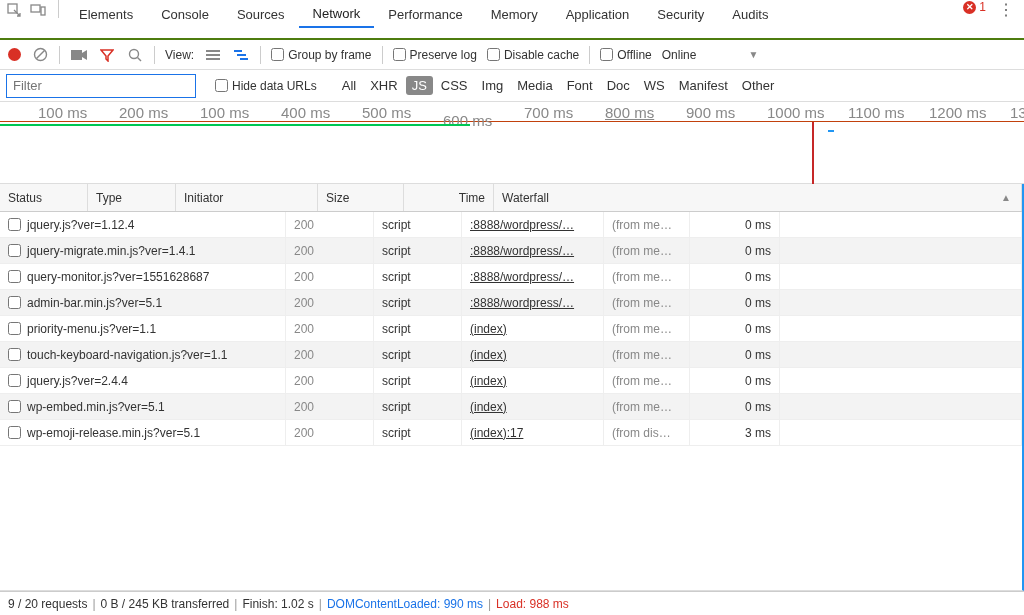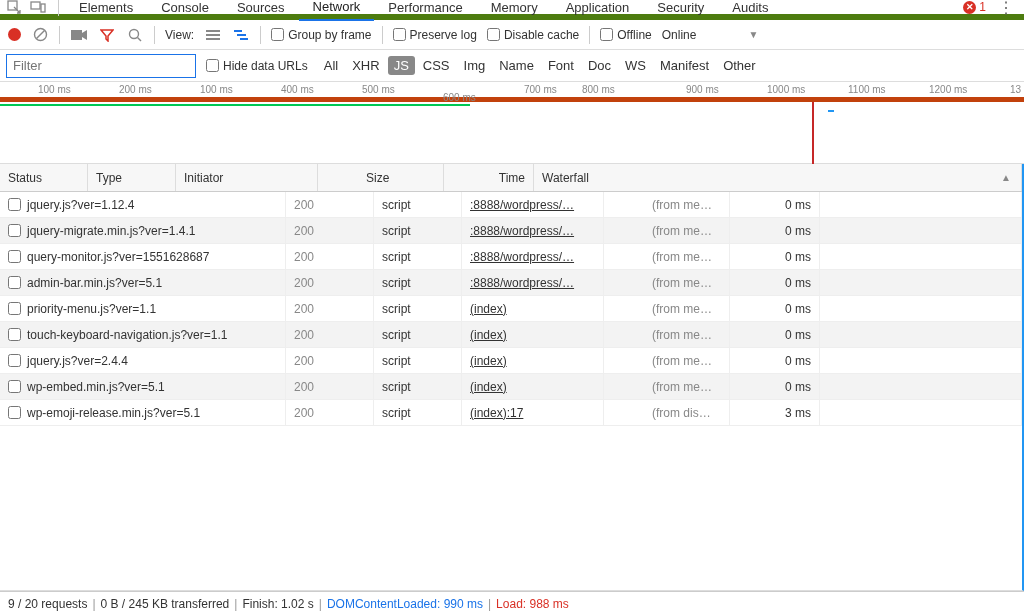--- a/index.html
+++ b/index.html
@@ -1,19 +1,19 @@
 <!DOCTYPE html>
 <html><head>
 <meta charset="utf-8">
 <style>
 * { box-sizing: border-box; margin: 0; padding: 0; }
 body { font-family: "Helvetica Neue", Arial, sans-serif; font-size: 12px; color: #333; background: #fff; width: 1024px; height: 615px; overflow: hidden; display: flex; flex-direction: column; }
 
 
-.tabs-bar { display: flex; align-items: center; height: 20px; border-bottom: 6px solid #4d7c0f; padding: 0 4px; }
+.tabs-bar { display: flex; align-items: flex-start; height: 40px; border-bottom: 2px solid #4d7c0f; padding: 0 4px; }
 .tab-icon { width: 20px; height: 20px; display: flex; align-items: center; justify-content: center; color: #666; margin-right: 4px; cursor: pointer; }
 .tabs-bar .divider { width: 1px; height: 18px; background: #ccc; margin: 0 6px; }
 .tab { padding: 0 14px; height: 28px; display: flex; align-items: center; font-size: 13px; color: #333; cursor: pointer; }
 .tab.active { border-bottom: 2px solid #1a73e8; font-weight: 500; color: #222; }
 .spacer { flex: 1; }
 .error-badge { display: flex; align-items: center; color: #d93025; font-size: 12px; margin-right: 6px; }
 .error-badge .circle { width: 13px; height: 13px; border-radius: 50%; background: #d93025; color: #fff; display: flex; align-items: center; justify-content: center; font-size: 9px; margin-right: 3px; font-weight: bold; }
 .more-icon { padding: 0 6px; color: #666; cursor: pointer; font-size: 16px; }
 
 
@@ -21,43 +21,43 @@
 .record-btn { width: 13px; height: 13px; border-radius: 50%; background: #d93025; cursor: pointer; }
 .tb-icon { color: #888; cursor: pointer; display: flex; align-items: center; justify-content: center; width: 18px; height: 18px; }
 .tb-divider { width: 1px; height: 18px; background: #ccc; }
 .tb-label { font-size: 12px; color: #333; }
 .chk { display: flex; align-items: center; gap: 4px; font-size: 12px; color: #333; }
 .chk input { margin: 0; }
 .select-online { font-size: 12px; color: #333; display: flex; align-items: center; gap: 6px; }
 .caret-down { color: #888; font-size: 10px; }
 
 
-.filter-row { display: flex; align-items: center; height: 32px; border-bottom: 1px solid #ddd; padding: 0 6px; gap: 10px; }
+.filter-row { display: flex; align-items: center; height: 32px; border-bottom: 1px solid #ddd; padding: 0 6px; gap: 19px; }
 .filter-input { width: 190px; height: 24px; border: 1px solid #1a73e8; padding: 2px 6px; font-size: 13px; color: #999; outline: none; }
 .filter-pill { font-size: 13px; color: #333; padding: 2px 6px; cursor: pointer; border-radius: 3px; }
 .filter-pill.active { background: #888; color: #fff; }
 
 
 .timeline { height: 82px; border-bottom: 1px solid #ddd; position: relative; background: #fff; }
-.timeline-ruler { height: 20px; position: relative; font-size: 10px; color: #888; border-bottom: 5px solid #c2410c; }
+.timeline-ruler { height: 20px; position: relative; font-size: 15px; color: #888; border-bottom: 1px solid #c2410c; }
 .timeline-ruler .tick { position: absolute; top: 2px; }
 .timeline-body { position: relative; height: 62px; }
 .timeline-body .green-bar { position: absolute; top: 2px; left: 0; height: 2px; background: #00c853; }
 .timeline-body .red-line { position: absolute; top: 0; bottom: 0; width: 2px; background: #c62828; }
 .timeline-body .blue-dot { position: absolute; width: 6px; height: 2px; background: #2196f3; }
 
 
 .table { flex: 1; display: flex; flex-direction: column; border-bottom: 1px solid #ddd; overflow: hidden; border-right: 2px solid #2196f3; }
 .thead { display: flex; height: 28px; background: #f7f7f7; border-bottom: 1px solid #ccc; align-items: center; }
 .th { padding: 0 8px; font-size: 12px; color: #333; border-right: 1px solid #ddd; height: 100%; display: flex; align-items: center; }
 .col-name { width: 286px; }
 .col-status { width: 88px; }
 .col-type { width: 88px; }
 .col-initiator { width: 142px; }
-.col-size { width: 86px; margin-left: 40px; }
+.col-size { width: 86px; }
 .col-time { width: 90px; text-align: right; justify-content: flex-end; }
 .col-waterfall { flex: 1; position: relative; }
 .th.col-waterfall .sort-arrow { position: absolute; right: 10px; color: #888; font-size: 10px; }
 
 
 .tbody { flex: 1; overflow: auto; }
 .tr { display: flex; height: 26px; align-items: center; border-bottom: 1px solid #eee; }
 .tr:nth-child(even) { background: #f3f3f3; }
 .td { padding: 0 8px; font-size: 12px; border-right: 1px solid #eee; height: 100%; display: flex; align-items: center; overflow: hidden; white-space: nowrap; text-overflow: ellipsis; }
 .td.col-status, .td.col-size { color: #888; }
@@ -185,39 +185,39 @@
   <label class="chk">
       <input type="checkbox" style="">
       <span>Hide data URLs</span>
     </label>
   <div id="filter-types" style="display:flex;gap:2px">
       <span class="filter-pill">All</span>
       <span class="filter-pill">XHR</span>
       <span class="filter-pill active">JS</span>
       <span class="filter-pill">CSS</span>
       <span class="filter-pill">Img</span>
-      <span class="filter-pill">Name</span>
+      <span class="filter-pill">Media</span>
       <span class="filter-pill">Font</span>
       <span class="filter-pill">Doc</span>
       <span class="filter-pill">WS</span>
       <span class="filter-pill">Manifest</span>
       <span class="filter-pill">Other</span>
     </div>
 </div>
 
 <div class="timeline">
   <div class="timeline-ruler" id="timeline-ruler">
       <span class="tick" style="left: 38px;">100 ms</span>
       <span class="tick" style="left: 119px;">200 ms</span>
       <span class="tick" style="left: 200px;">100 ms</span>
       <span class="tick" style="left: 281px;">400 ms</span>
       <span class="tick" style="left: 362px;">500 ms</span>
       <span class="tick" style="left: 443px; margin-top: 8px;">600 ms</span>
       <span class="tick" style="left: 524px;">700 ms</span>
-      <span class="tick" style="left: 582px;">800 ms</span>
+      <span class="tick" style="left: 605px; text-decoration: underline;">800 ms</span>
       <span class="tick" style="left: 686px;">900 ms</span>
       <span class="tick" style="left: 767px;">1000 ms</span>
       <span class="tick" style="left: 848px;">1100 ms</span>
       <span class="tick" style="left: 929px;">1200 ms</span>
       <span class="tick" style="left: 1010px;">13</span>
     </div>
   <div class="timeline-body">
     <div class="green-bar" style="width:470px"></div>
     <div class="red-line" style="left:812px"></div>
     <div class="blue-dot" style="left:828px;top:8px"></div>

